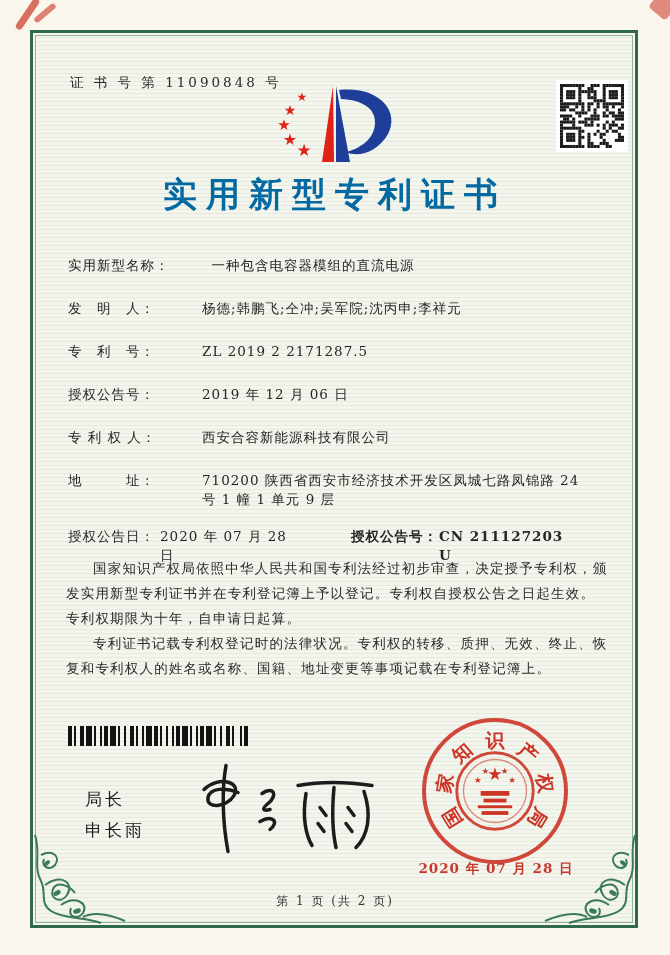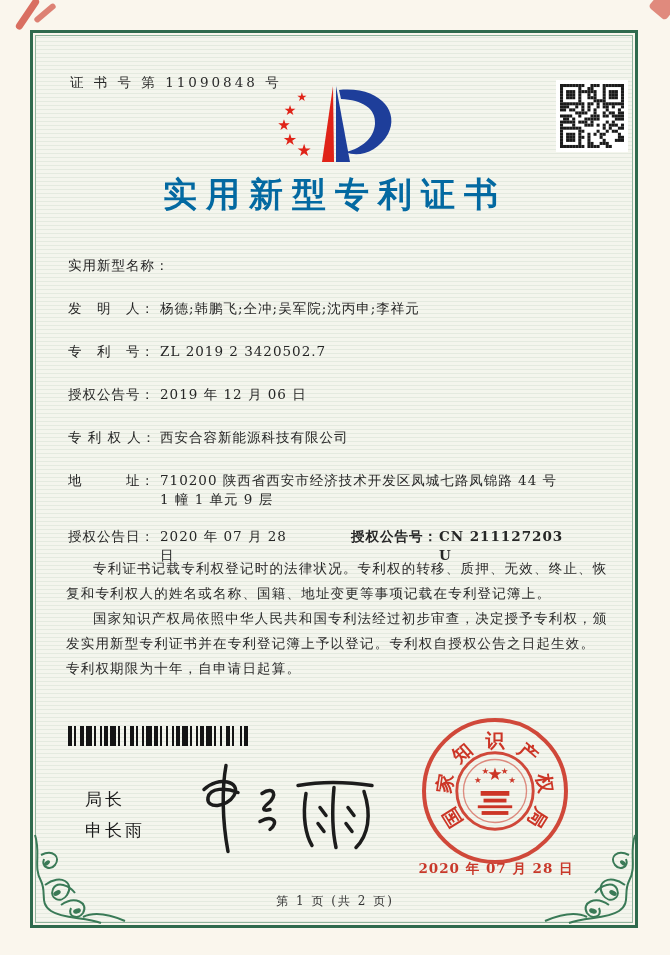--- a/index.html
+++ b/index.html
@@ -32,21 +32,21 @@
     background:rgba(206,66,50,0.6);border-radius:4px;transform:rotate(40deg);}
   
   .cert-no{position:absolute;left:70px;top:74px;font-size:13.5px;letter-spacing:3px;color:#2a2a2a;}
   .qr-box{position:absolute;left:556px;top:80px;width:72px;height:72px;background:#fff;
     display:flex;align-items:center;justify-content:center;}
   .logo{position:absolute;left:258px;top:78px;width:160px;height:92px;}
   .title{position:absolute;left:0;top:172px;width:100%;text-align:center;
     font-size:34px;font-weight:bold;letter-spacing:9px;color:#0369a1;}
   
   .fields{position:absolute;left:68px;top:256px;width:512px;font-size:13.5px;line-height:19px;}
-  .frow{display:flex;margin-bottom:24px;align-items:flex-start;}
+  .frow{display:flex;margin-bottom:24px;align-items:flex-start;gap:42px;}
   .flabel{flex:0 0 92px;white-space:pre;letter-spacing:1px;color:#262626;}
   .fvalue{flex:1;letter-spacing:1px;color:#262626;}
   .frow-grant{display:flex;margin-bottom:0;justify-content:space-between;}
   .grant-group{display:flex;}
   .grant-group.second{margin-left:46px;font-weight:bold;}
   
   .paras{position:absolute;left:66px;top:556px;width:542px;font-size:13.5px;
     line-height:25px;letter-spacing:1.2px;color:#2a2a2a;}
   .paras p{margin:0;text-indent:2em;}
   
@@ -334,56 +334,57 @@
     <path d="M75,8 L64,84 L76,84 Z" fill="#e02318"></path>
     <path d="M78,8 L78,84 L92,84 Z" fill="#1e3e9a"></path>
     <path d="M81,12 C122,8 142,34 130,56 C120,74 100,80 88,74 C104,70 116,60 117,46 C118,30 104,22 83,21 Z" fill="#1e3e9a"></path>
   </svg>
 
   <div class="title">实用新型专利证书</div>
 
   <div class="fields">
     <div class="frow">
       <span class="flabel">实用新型名称：</span>
+      <span class="fvalue">一种包含电容器模组的直流电源</span>
     </div>
     <div class="frow">
       <span class="flabel">发　明　人：</span>
       <span class="fvalue">杨德;韩鹏飞;仝冲;吴军院;沈丙申;李祥元</span>
     </div>
     <div class="frow">
       <span class="flabel">专　利　号：</span>
-      <span class="fvalue">ZL 2019 2 3420502.7</span>
+      <span class="fvalue">ZL 2019 2 2171287.5</span>
     </div>
     <div class="frow">
       <span class="flabel">授权公告号：</span>
       <span class="fvalue">2019 年 12 月 06 日</span>
     </div>
     <div class="frow">
       <span class="flabel">专 利 权 人：</span>
       <span class="fvalue">西安合容新能源科技有限公司</span>
     </div>
     <div class="frow" style="margin-bottom:18px;">
       <span class="flabel">地　　　址：</span>
-      <span class="fvalue" style="max-width:400px;">710200 陕西省西安市经济技术开发区凤城七路凤锦路 44 号 1 幢 1 单元 9 层</span>
+      <span class="fvalue" style="max-width:400px;">710200 陕西省西安市经济技术开发区凤城七路凤锦路 24 号 1 幢 1 单元 9 层</span>
     </div>
     <div class="frow-grant">
       <span class="grant-group">
         <span class="flabel">授权公告日：</span>
         <span class="fvalue">2020 年 07 月 28 日</span>
       </span>
       <span class="grant-group second">
         <span class="flabel" style="flex-basis:88px;">授权公告号：</span>
         <span class="fvalue">CN 211127203 U</span>
       </span>
     </div>
   </div>
 
   <div class="paras">
+    <p>国家知识产权局依照中华人民共和国专利法经过初步审查，决定授予专利权，颁发实用新型专利证书并在专利登记簿上予以登记。专利权自授权公告之日起生效。专利权期限为十年，自申请日起算。</p>
     <p>专利证书记载专利权登记时的法律状况。专利权的转移、质押、无效、终止、恢复和专利权人的姓名或名称、国籍、地址变更等事项记载在专利登记簿上。</p>
-    <p>国家知识产权局依照中华人民共和国专利法经过初步审查，决定授予专利权，颁发实用新型专利证书并在专利登记簿上予以登记。专利权自授权公告之日起生效。专利权期限为十年，自申请日起算。</p>
   </div>
 
   <div class="barcode">
     <svg id="bc" width="260" height="20" fill="#141414">
         <rect x="0" y="0" width="4" height="20"></rect>
         <rect x="6" y="0" width="2" height="20"></rect>
         <rect x="12" y="0" width="4" height="20"></rect>
         <rect x="18" y="0" width="6" height="20"></rect>
         <rect x="26" y="0" width="2" height="20"></rect>
         <rect x="32" y="0" width="2" height="20"></rect>

